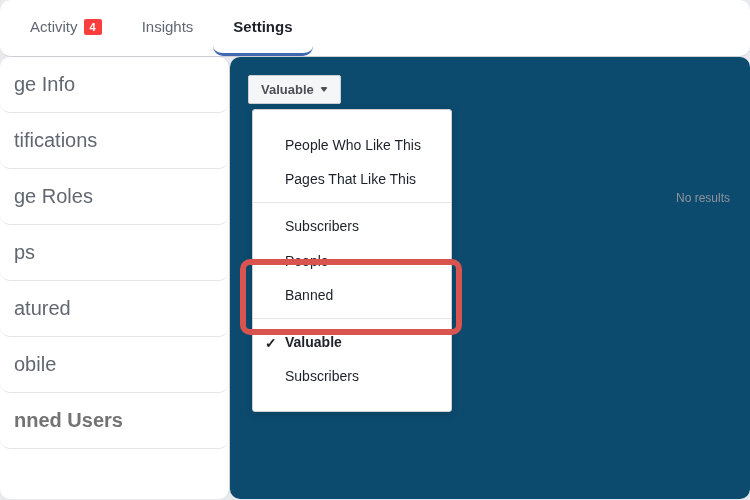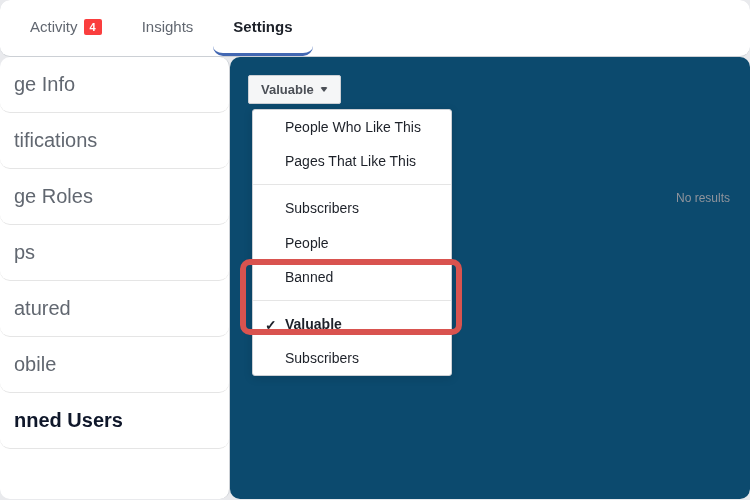--- a/index.html
+++ b/index.html
@@ -59,21 +59,21 @@
       flex-direction: column;
     }
     .sidebar-item {
       padding: 16px 14px;
       border-bottom: 1px solid #e5e5e5;
       color: #616770;
       font-size: 20px;
       cursor: pointer;
     }
     .sidebar-item.selected {
-      color: #0f172a;
+      color: #737373;
       font-weight: bold;
     }
     .main {
       flex: 1;
       position: relative;
       padding: 18px;
       background: #0c4a6e;
     }
     .dropdown-btn {
       background: #f5f6f7;
@@ -97,21 +97,21 @@
     }
     .dropdown-menu {
       position: absolute;
       top: 52px;
       left: 22px;
       width: 200px;
       background: #fff;
       border: 1px solid #ccd0d5;
       border-radius: 3px;
       box-shadow: 0 2px 10px rgba(0,0,0,0.12);
-      padding: 0 0;
+      padding: 18px 0;
     }
     .dropdown-item {
       padding: 8px 16px 8px 32px;
       font-size: 14px;
       color: #1d2129;
       cursor: pointer;
       position: relative;
       line-height: 1.3;
     }
     .dropdown-divider {

